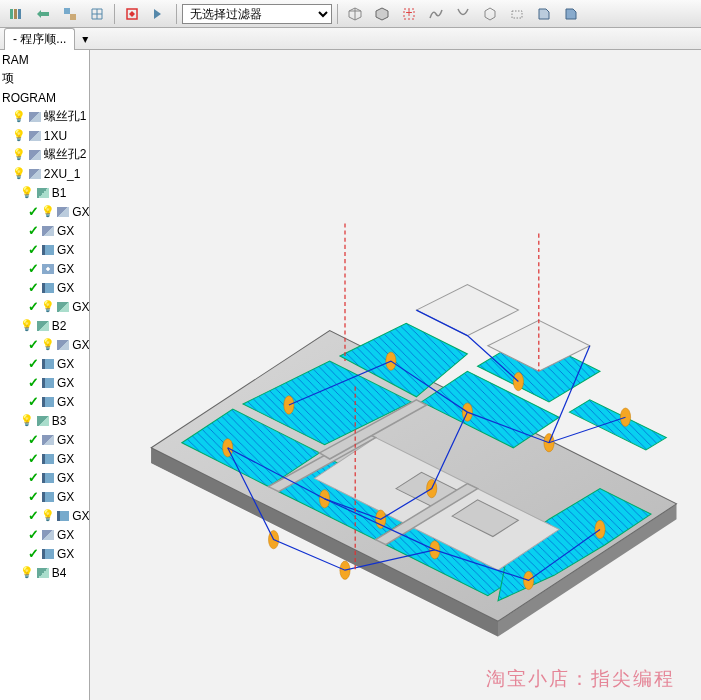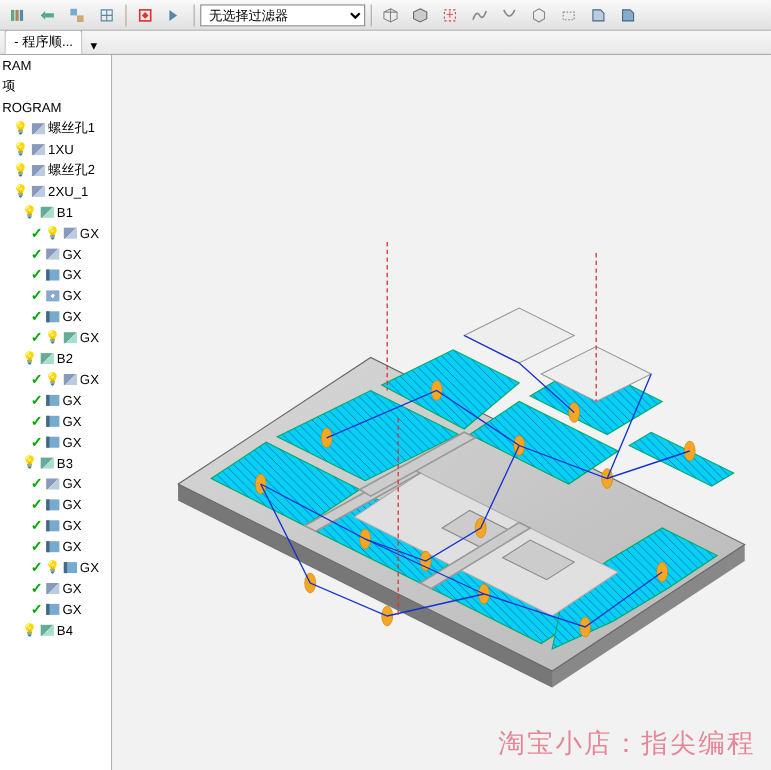--- a/index.html
+++ b/index.html
@@ -6,46 +6,46 @@
 body { width: 701px; height: 700px; background: #e8e8e8; overflow: hidden; position: relative; }
 
 
 .toolbar { height: 28px; background: linear-gradient(#fafafa, #e0e0e0); border-bottom: 1px solid #aaa; display: flex; align-items: center; padding: 2px 4px; gap: 3px; }
 .tb-btn { width: 24px; height: 22px; border: 1px solid transparent; display: flex; align-items: center; justify-content: center; cursor: pointer; border-radius: 2px; }
 .tb-sep { width: 1px; height: 20px; background: #aaa; margin: 0 2px; }
 .combo { height: 20px; border: 1px solid #888; background: #fff; font-size: 12px; min-width: 100px; padding: 0 3px; }
 .combo.wide { min-width: 150px; }
 
 
-.tab-header { height: 22px; background: linear-gradient(#f7f7f7, #e8e8e8); border-bottom: 1px solid #aaa; display: flex; align-items: flex-end; padding-left: 4px; }
+.tab-header { height: 22px; background: linear-gradient(#f7f7f7, #e8e8e8); border-bottom: 1px solid #aaa; display: flex; align-items: center; padding-left: 4px; }
 .tab { padding: 2px 8px; border: 1px solid #aaa; background: #fff; border-bottom: none; border-radius: 3px 3px 0 0; font-size: 12px; cursor: pointer; }
 .tab-close { width: 16px; height: 16px; display: flex; align-items: center; justify-content: center; cursor: pointer; margin-left: 2px; }
 
 
 .main { display: flex; height: calc(100% - 50px); }
-.tree-panel { width: 102px; background: #fff; border-right: 1px solid #aaa; overflow: hidden; font-size: 12px; user-select: none; }
+.tree-panel { width: 90px; background: #fff; border-right: 1px solid #aaa; overflow: hidden; font-size: 12px; user-select: none; }
 .tree-item { display: flex; align-items: center; height: 19px; padding-left: 2px; white-space: nowrap; cursor: pointer; gap: 2px; }
 .indent-0 { padding-left: 2px; }
 .indent-1 { padding-left: 12px; }
 .indent-2 { padding-left: 20px; }
 .indent-3 { padding-left: 28px; }
 .check-green { color: #0a0; font-weight: bold; font-size: 13px; }
 .bulb { color: #f5a623; font-size: 11px; }
 .icon-box { width: 14px; height: 12px; display: inline-flex; align-items: center; justify-content: center; }
 .op-icon { width: 12px; height: 10px; display: inline-block; }
 .op-step { background: linear-gradient(135deg, #89b 50%, #bcd 50%); }
 .op-step2 { background: linear-gradient(135deg, #6a9 50%, #adc 50%); }
 .op-mill { background: #7ac; border-left: 3px solid #468; }
 .op-spiral { background: radial-gradient(circle, #fff 20%, #8ac 21%); }
 .ti-text { overflow: hidden; text-overflow: clip; }
 
 
 .viewport { flex: 1; background: #f2f2f2; position: relative; overflow: hidden; }
 .canvas3d { position: absolute; inset: 0; }
-.watermark { position: absolute; right: 14px; bottom: 8px; font-size: 24px; color: rgba(220, 60, 90, 0.6); font-family: "Microsoft YaHei", sans-serif; letter-spacing: 2px; }
+.watermark { position: absolute; right: 26px; bottom: 8px; font-size: 19px; color: rgba(220, 60, 90, 0.6); font-family: "Microsoft YaHei", sans-serif; letter-spacing: 2px; }
 
 
 .ic { width: 16px; height: 16px; display: inline-block; }
 svg { display: block; }
 </style>
 </head>
 <body>
 
 <div class="toolbar">
   <div class="tb-btn">

